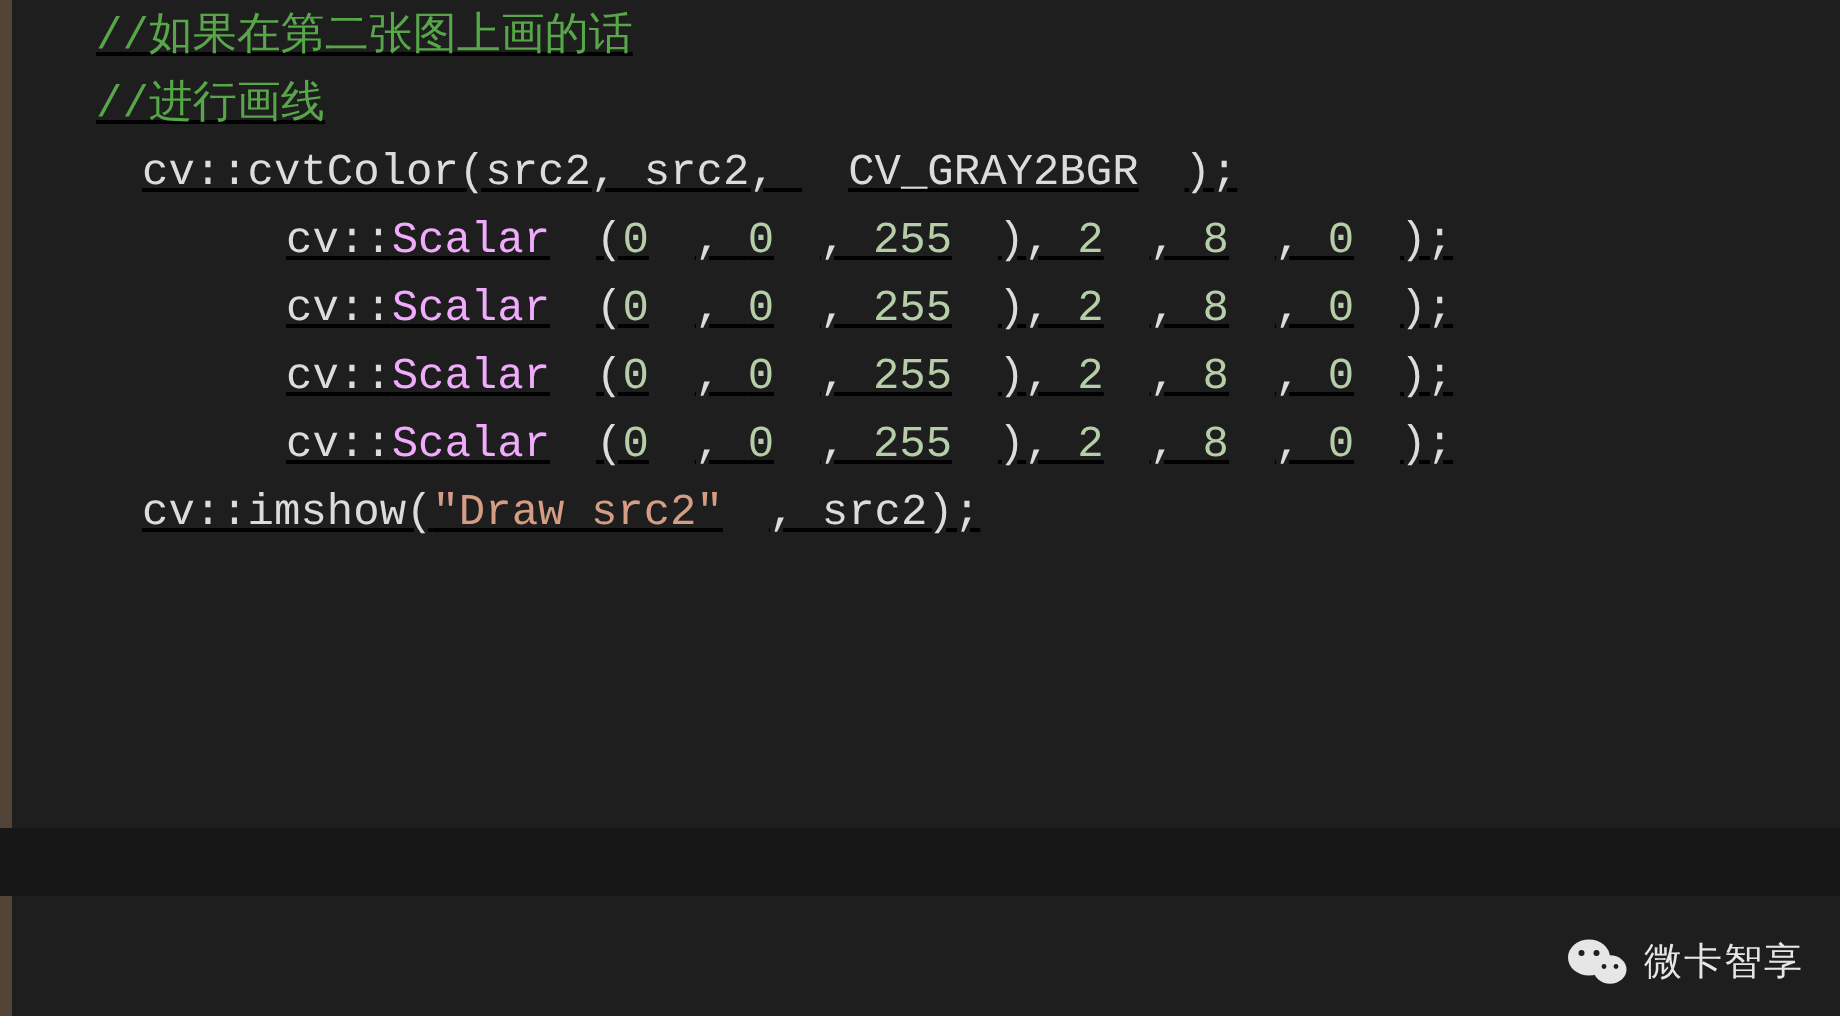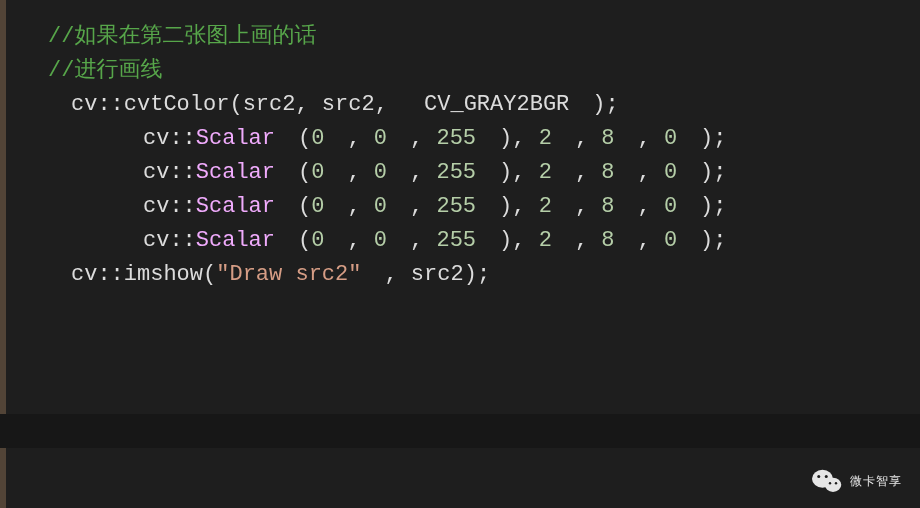--- a/index.html
+++ b/index.html
@@ -11,21 +11,22 @@
     font-family: "Consolas", "Courier New", monospace;
     font-size: 22px;
     overflow: hidden;
   }
   .editor {
     position: relative;
     width: 100%;
     height: 100%;
     background: #1e1e1e;
     box-sizing: border-box;
-    padding-top: 20px;
+    padding-top: 2px;
+    text-decoration: underline;
   }
   .left-border {
     position: absolute;
     left: 0;
     top: 0;
     width: 6px;
     height: 100%;
     background: #524437;
   }
   .line {
@@ -63,21 +64,21 @@
   }
   .wechat-icon {
     width: 30px;
     height: 26px;
     position: relative;
   }
   .wechat-icon svg { display: block; }
   .watermark-text {
     color: #e6e6e6;
     font-family: sans-serif;
-    font-size: 12px;
+    font-size: 19px;
     font-weight: 500;
     letter-spacing: 1px;
   }
 </style>
 </head>
 <body>
 
 <div class="editor">
   <div class="left-border"></div>
   <div class="highlighted-row" style="top:414px;"></div>

